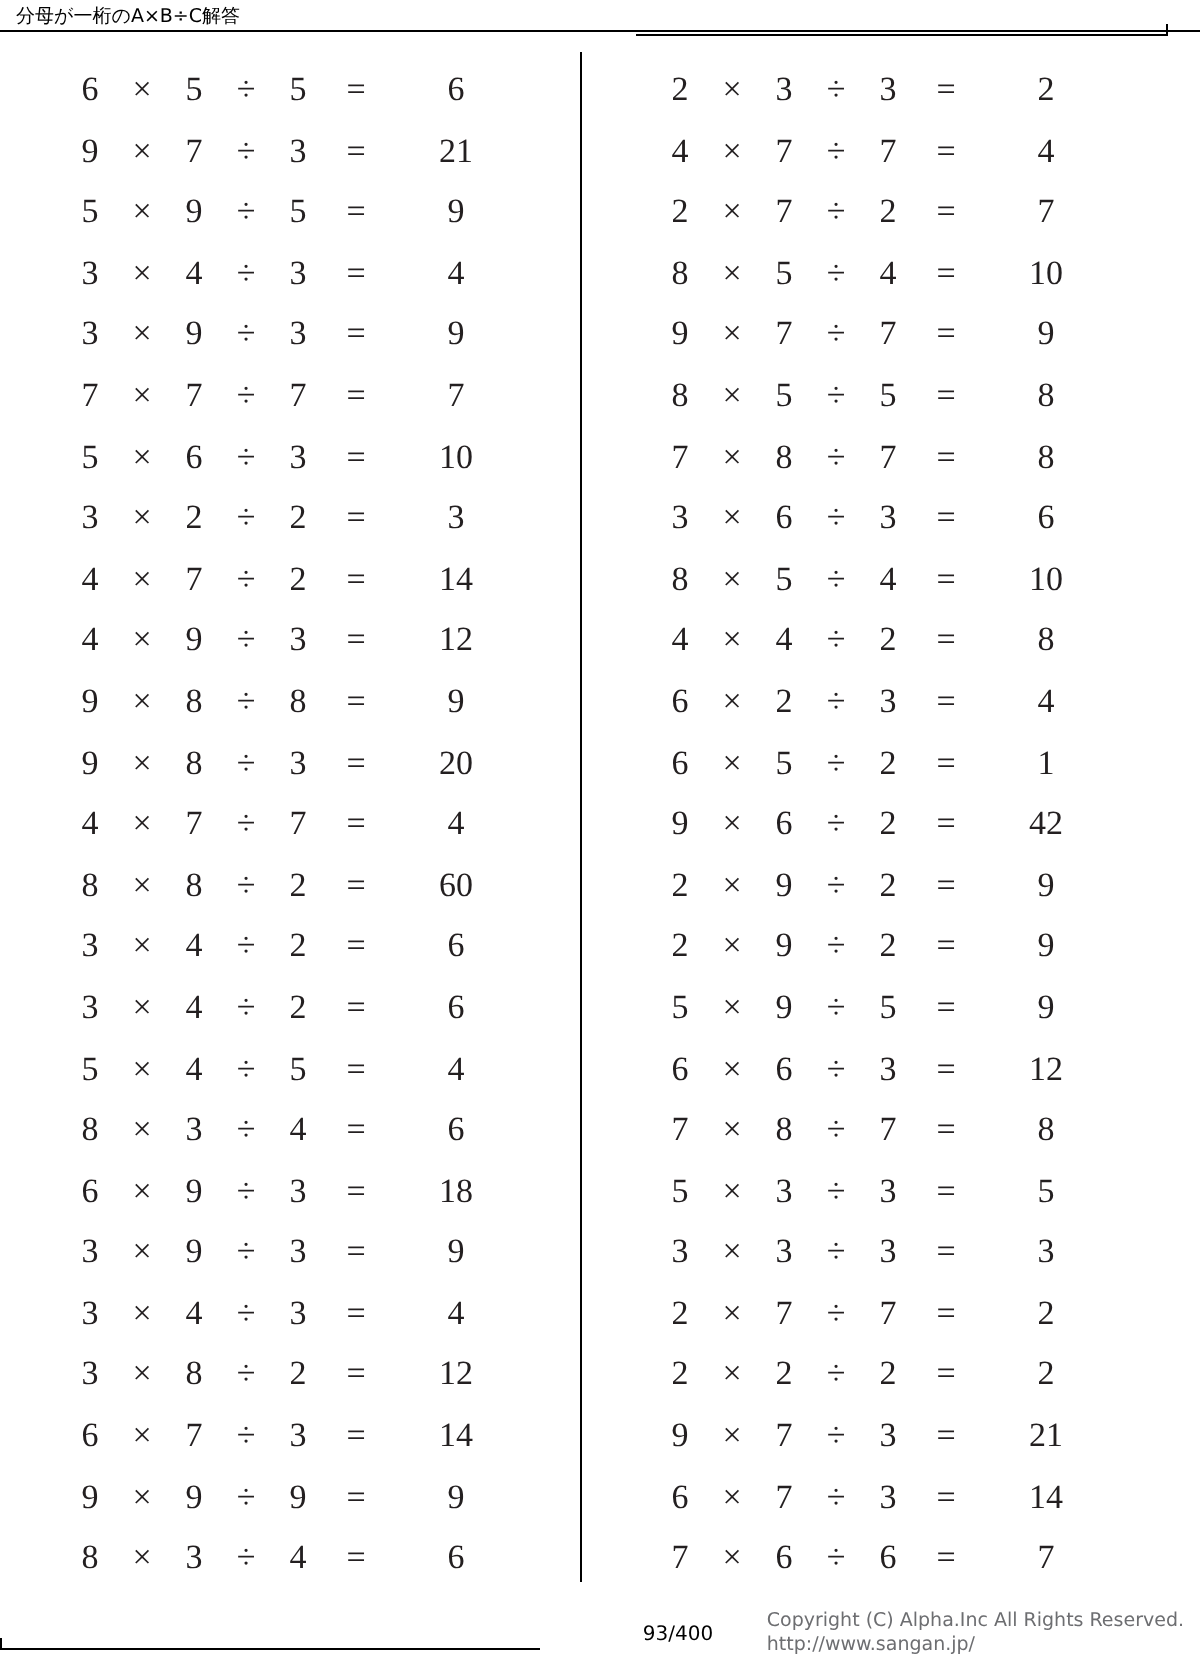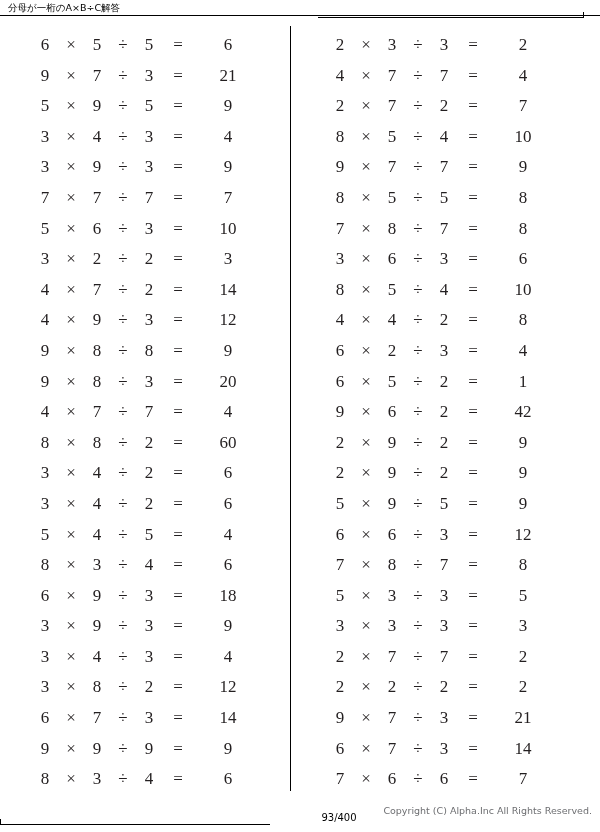--- a/index.html
+++ b/index.html
@@ -602,15 +602,16 @@
           <span class="ans">7</span>
         </div>
       </div>
   </div>
 
   <div class="footer-rule"></div>
   <div class="footer-rule-tick"></div>
   <div class="footer-page">93/400</div>
   <div class="footer-copyright">
     <div>Copyright (C) Alpha.Inc All Rights Reserved.</div>
+    <div>http://www.sangan.jp/</div>
   </div>
 
 </div>
 
 </body></html>

